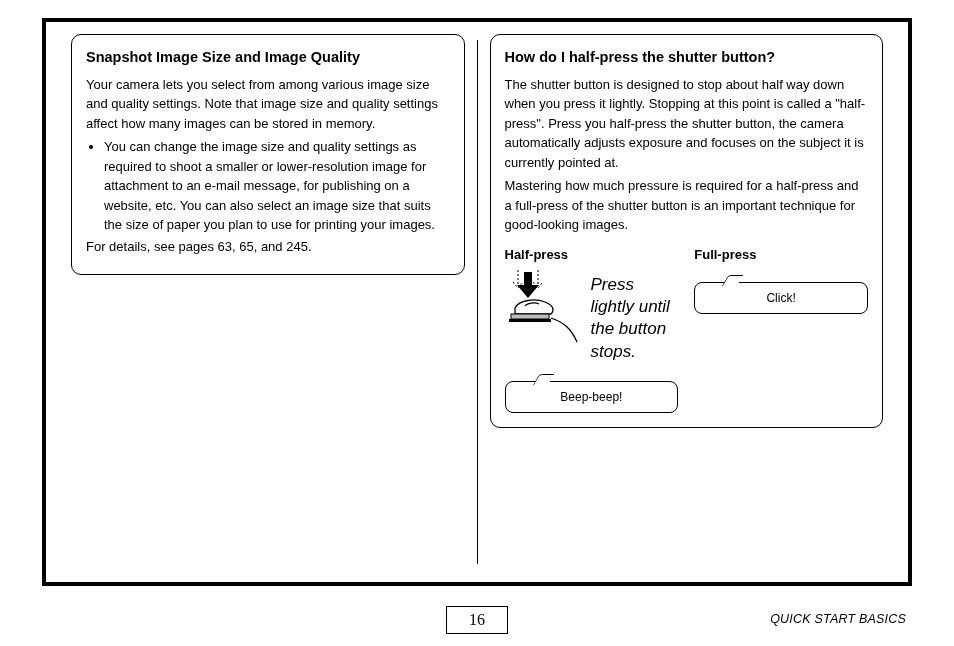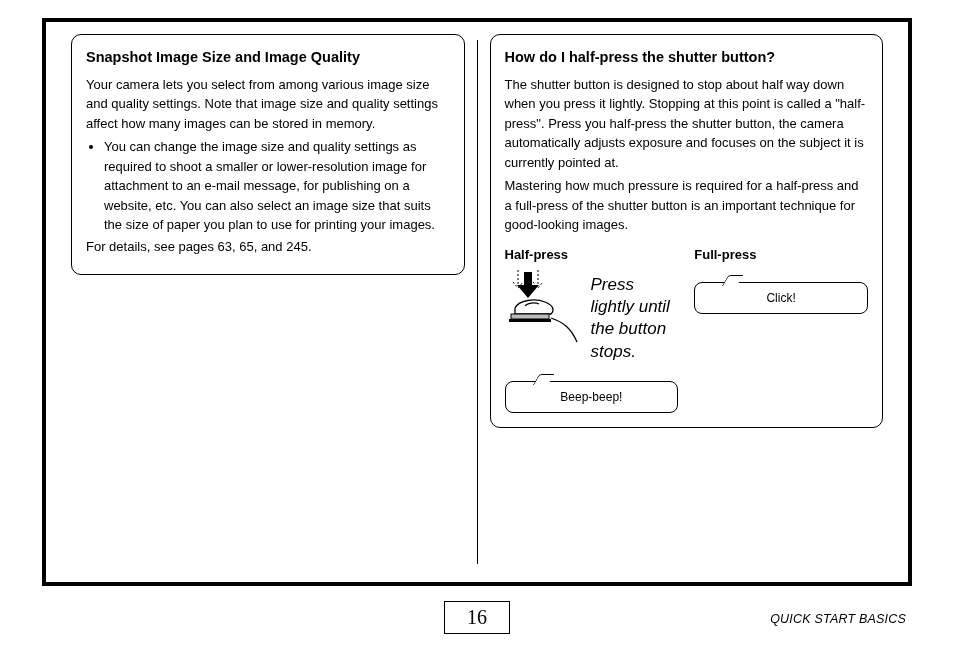--- a/index.html
+++ b/index.html
@@ -102,21 +102,21 @@
     border-top-left-radius: 3px;
   }
   .page-number-box {
     position: absolute;
     bottom: 12px;
     left: 50%;
     transform: translateX(-50%);
     border: 1px solid #000;
     padding: 4px 22px;
     font-family: "Times New Roman", serif;
-    font-size: 20px;
+    font-size: 16px;
     background: #fff;
   }
   .footer-label {
     position: absolute;
     bottom: 20px;
     right: 48px;
     font-size: 12.5px;
     letter-spacing: 0.2px;
     font-style: italic;
   }

